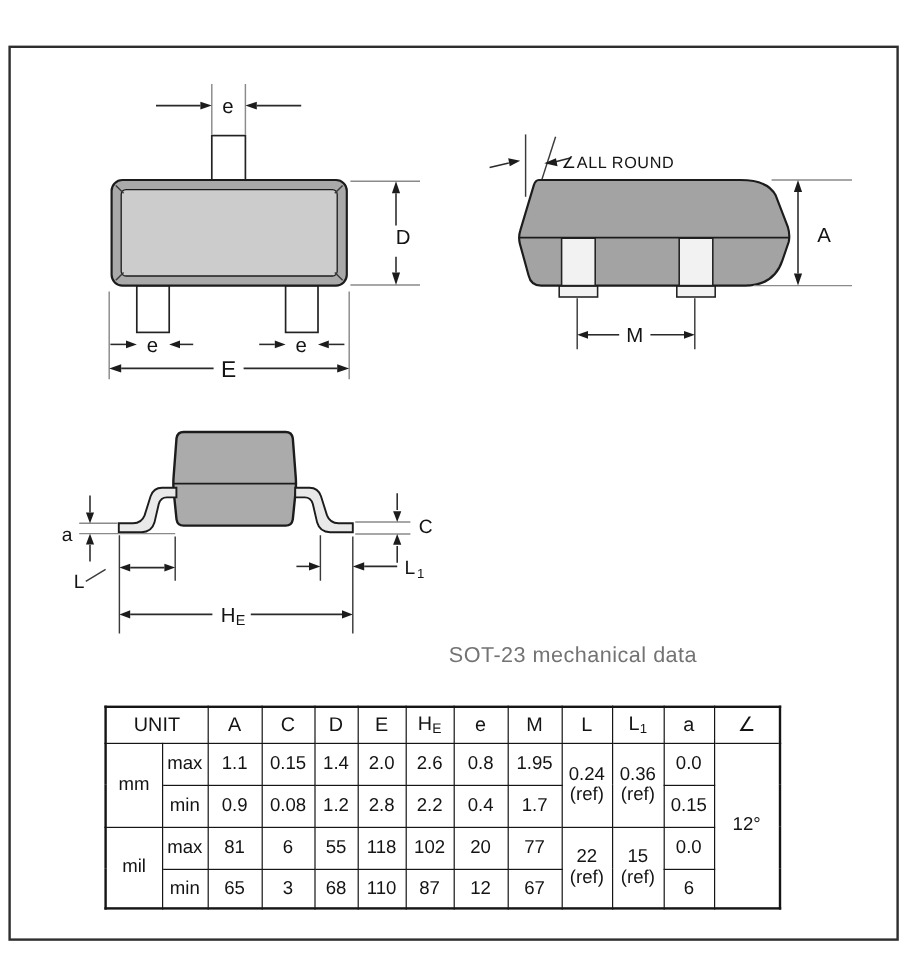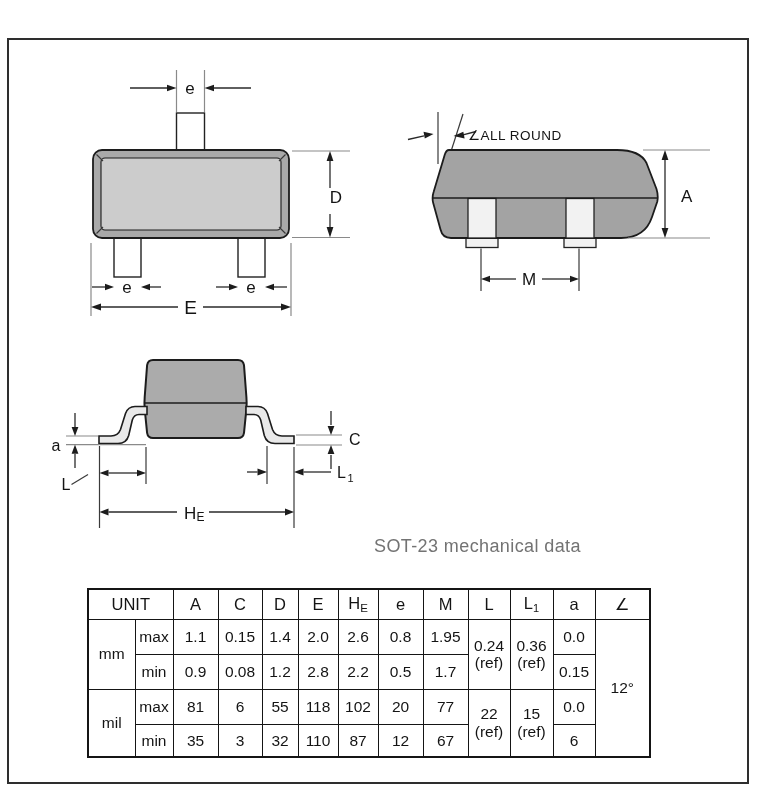--- a/index.html
+++ b/index.html
@@ -206,21 +206,21 @@
       <td>0.0</td>
       <td rowspan="4">12°</td>
     </tr>
     <tr style="height:35px">
       <td>min</td>
       <td>0.9</td>
       <td>0.08</td>
       <td>1.2</td>
       <td>2.8</td>
       <td>2.2</td>
-      <td>0.5</td>
+      <td>0.4</td>
       <td>1.7</td>
       <td>0.15</td>
     </tr>
     <tr style="height:35px">
       <td rowspan="2">mil</td>
       <td>max</td>
       <td>81</td>
       <td>6</td>
       <td>55</td>
       <td>118</td>
@@ -232,23 +232,23 @@
             <div>(ref)</div>
           </td>
       <td rowspan="2">
             <div>15</div>
             <div>(ref)</div>
           </td>
       <td>0.0</td>
     </tr>
     <tr style="height:33px">
       <td>min</td>
-      <td>35</td>
+      <td>65</td>
       <td>3</td>
-      <td>32</td>
+      <td>68</td>
       <td>110</td>
       <td>87</td>
       <td>12</td>
       <td>67</td>
       <td>6</td>
     </tr>
   </tbody>
     </table>
 
 </div>

